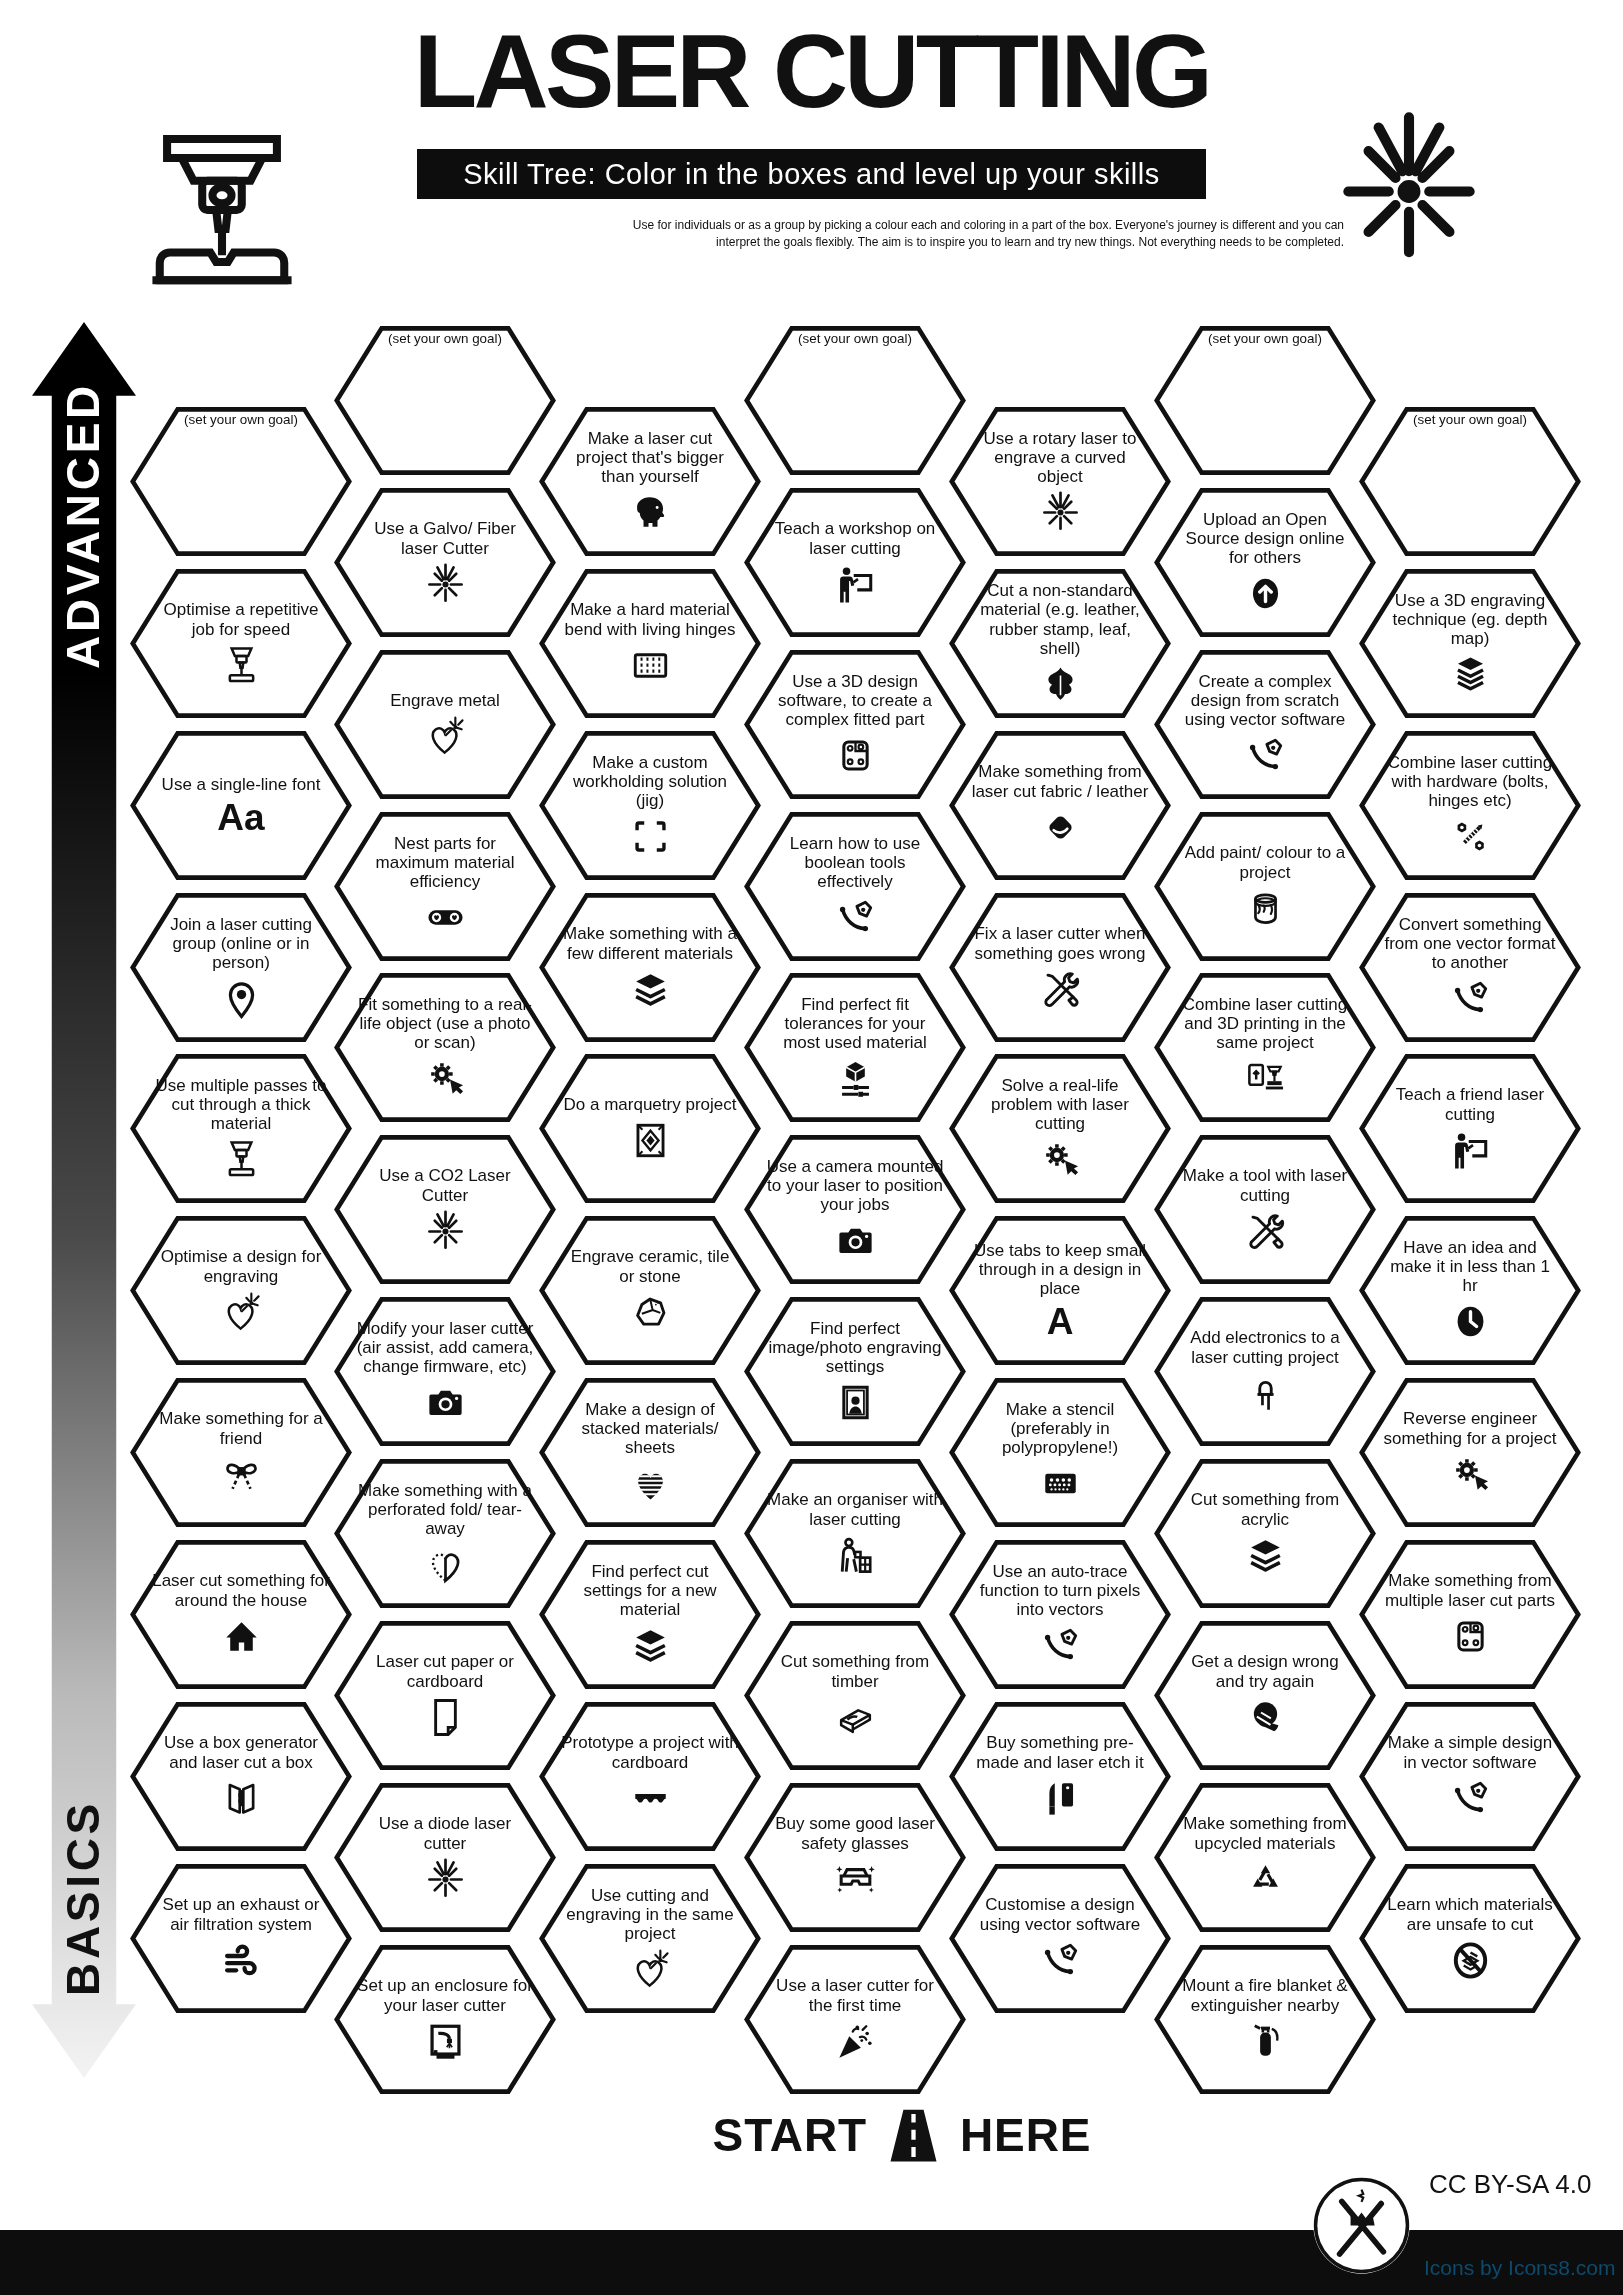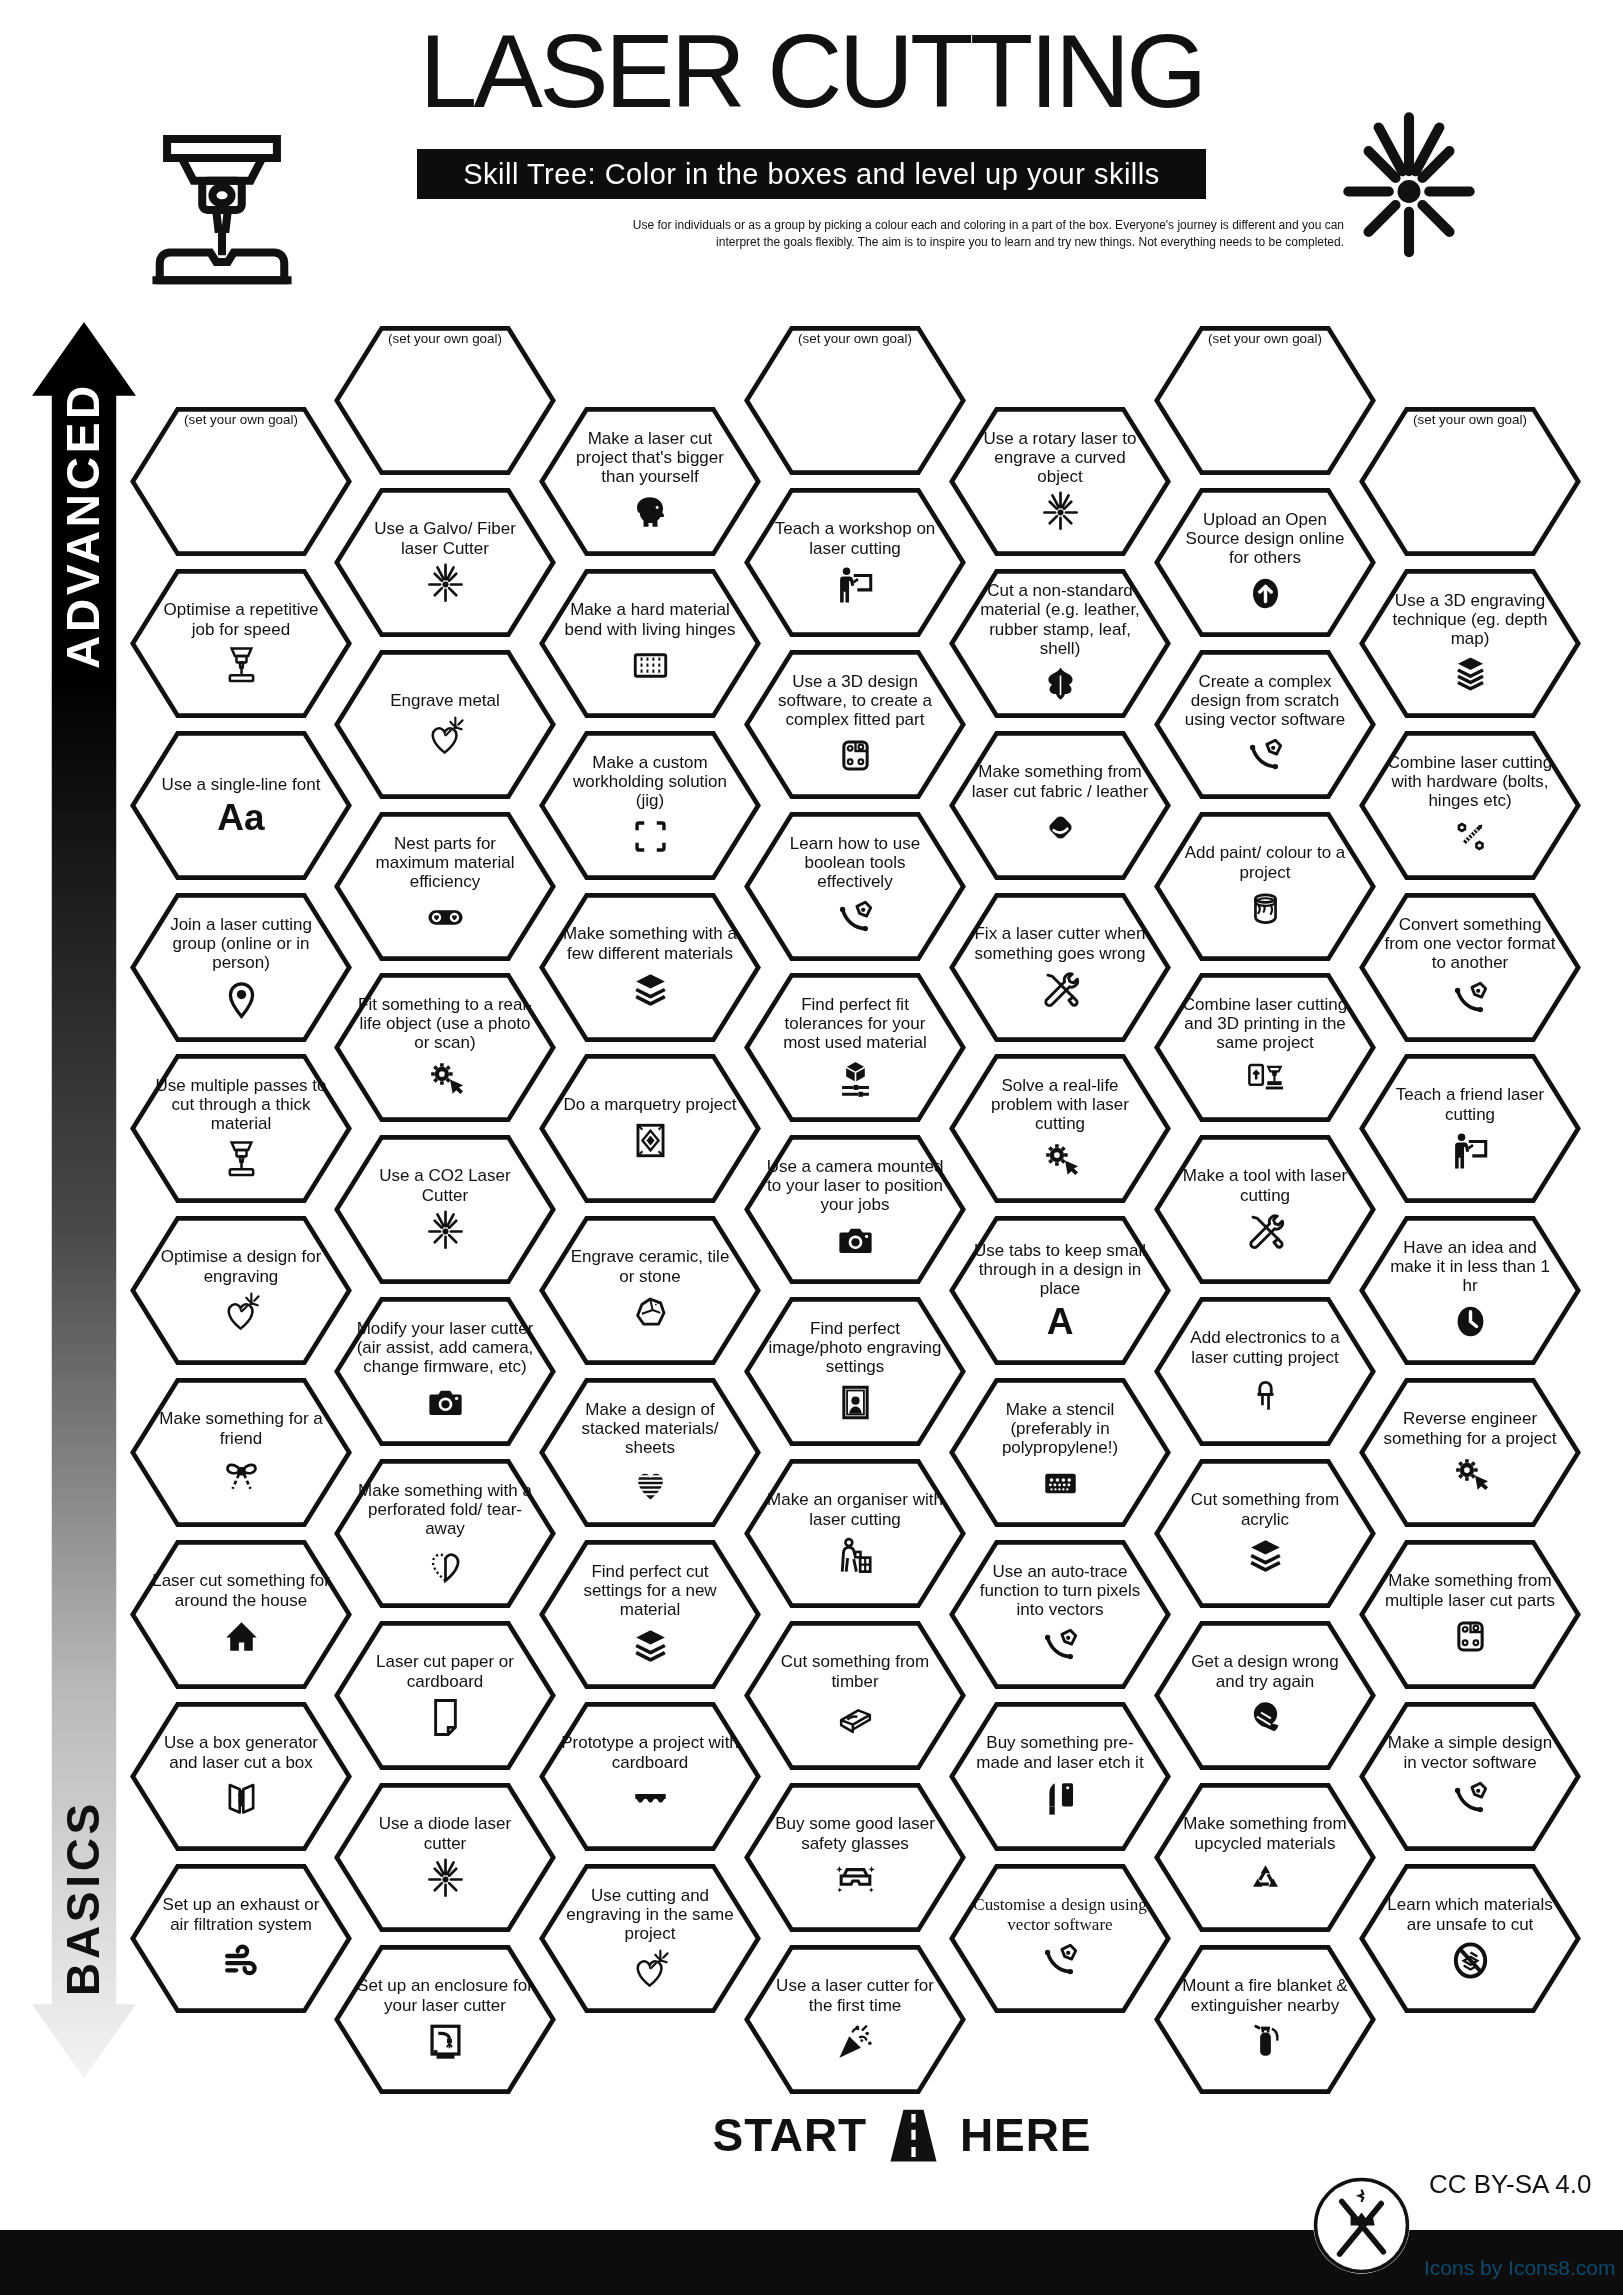--- a/index.html
+++ b/index.html
@@ -1,21 +1,21 @@
 <!DOCTYPE html>
 <html style="font-size:7.4px"><head>
 <meta charset="utf-8">
 <style>
   html,body{margin:0;padding:0;background:#fff;}
   #poster{position:relative;width:1623px;height:2295px;background:#fff;
           font-family:"Liberation Sans",sans-serif;color:#111;overflow:hidden;}
 
   
   .title{position:absolute;left:0;top:18.5px;width:1623px;text-align:center;
-         font-size:104px;font-weight:400;letter-spacing:-3.7px;line-height:1;}
+         font-size:104px;font-weight:700;letter-spacing:-3.7px;line-height:1;}
   .subtitle-bar{position:absolute;left:417px;top:149px;width:789px;height:50px;
          background:#0d0d0d;display:flex;align-items:center;justify-content:center;}
   .subtitle-bar span{color:#fff;font-size:29px;letter-spacing:0.5px;}
   .intro{position:absolute;left:280px;top:217px;width:1064px;text-align:right;
          font-size:12px;line-height:1.45;}
   .hdr-icon{position:absolute;}
 
   
   .axis{position:absolute;left:32px;top:322px;width:104px;height:1756px;
         background:linear-gradient(180deg,#000 0%,#000 20%,#4a4a4a 52%,#b9b9b9 78%,#f3f3f3 100%);
@@ -989,21 +989,21 @@
         <svg class="hex-shape" viewBox="0 0 480 330">
           <polygon points="6,165 103,9 377,9 474,165 377,321 103,321" fill="#ffffff" stroke="#111111" stroke-width="10"></polygon>
         </svg>
         <div class="hex-content">
           <div class="label">Buy something pre-made and laser etch it</div>
           <svg class="icon" viewBox="0 0 94 94" width="43" height="43">
             <use href="#sym-etch-knife"></use>
           </svg>
         </div>
       </div>
-      <div class="hex" style="left: 949px; top: 1862px; font-family: Liberation Serif, serif;">
+      <div class="hex" style="left: 949px; top: 1862px;">
         <svg class="hex-shape" viewBox="0 0 480 330">
           <polygon points="6,165 103,9 377,9 474,165 377,321 103,321" fill="#ffffff" stroke="#111111" stroke-width="10"></polygon>
         </svg>
         <div class="hex-content">
           <div class="label">Customise a design using vector software</div>
           <svg class="icon" viewBox="0 0 94 94" width="43" height="43">
             <use href="#sym-pen-tool"></use>
           </svg>
         </div>
       </div>

